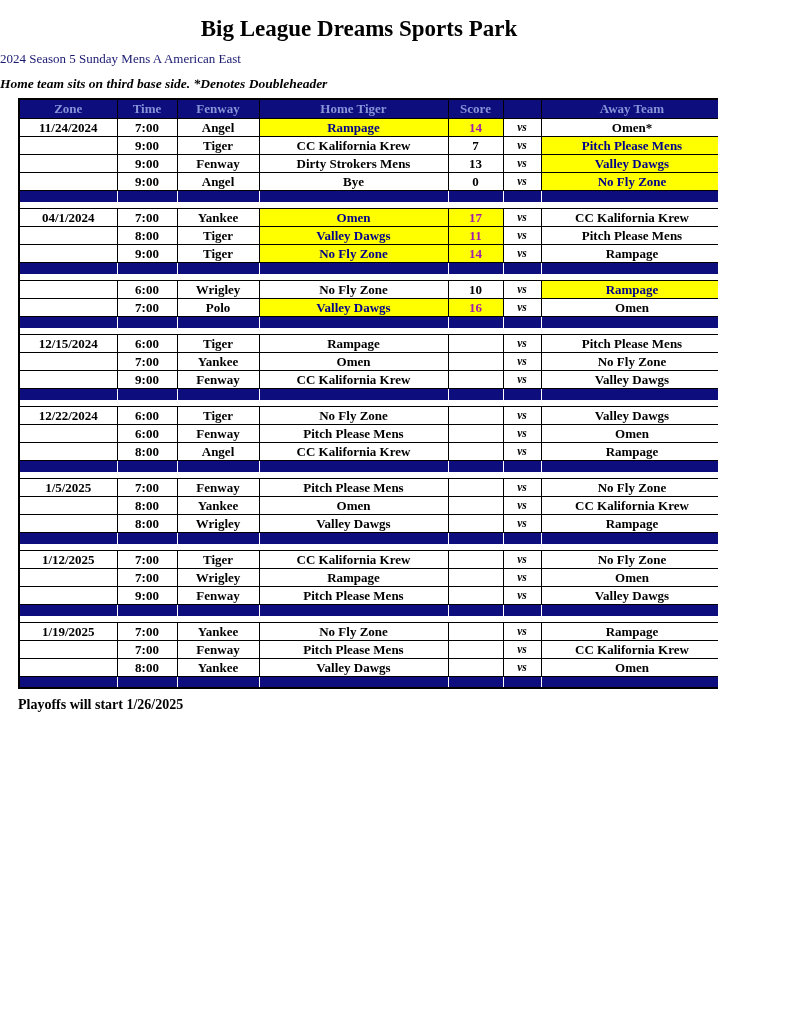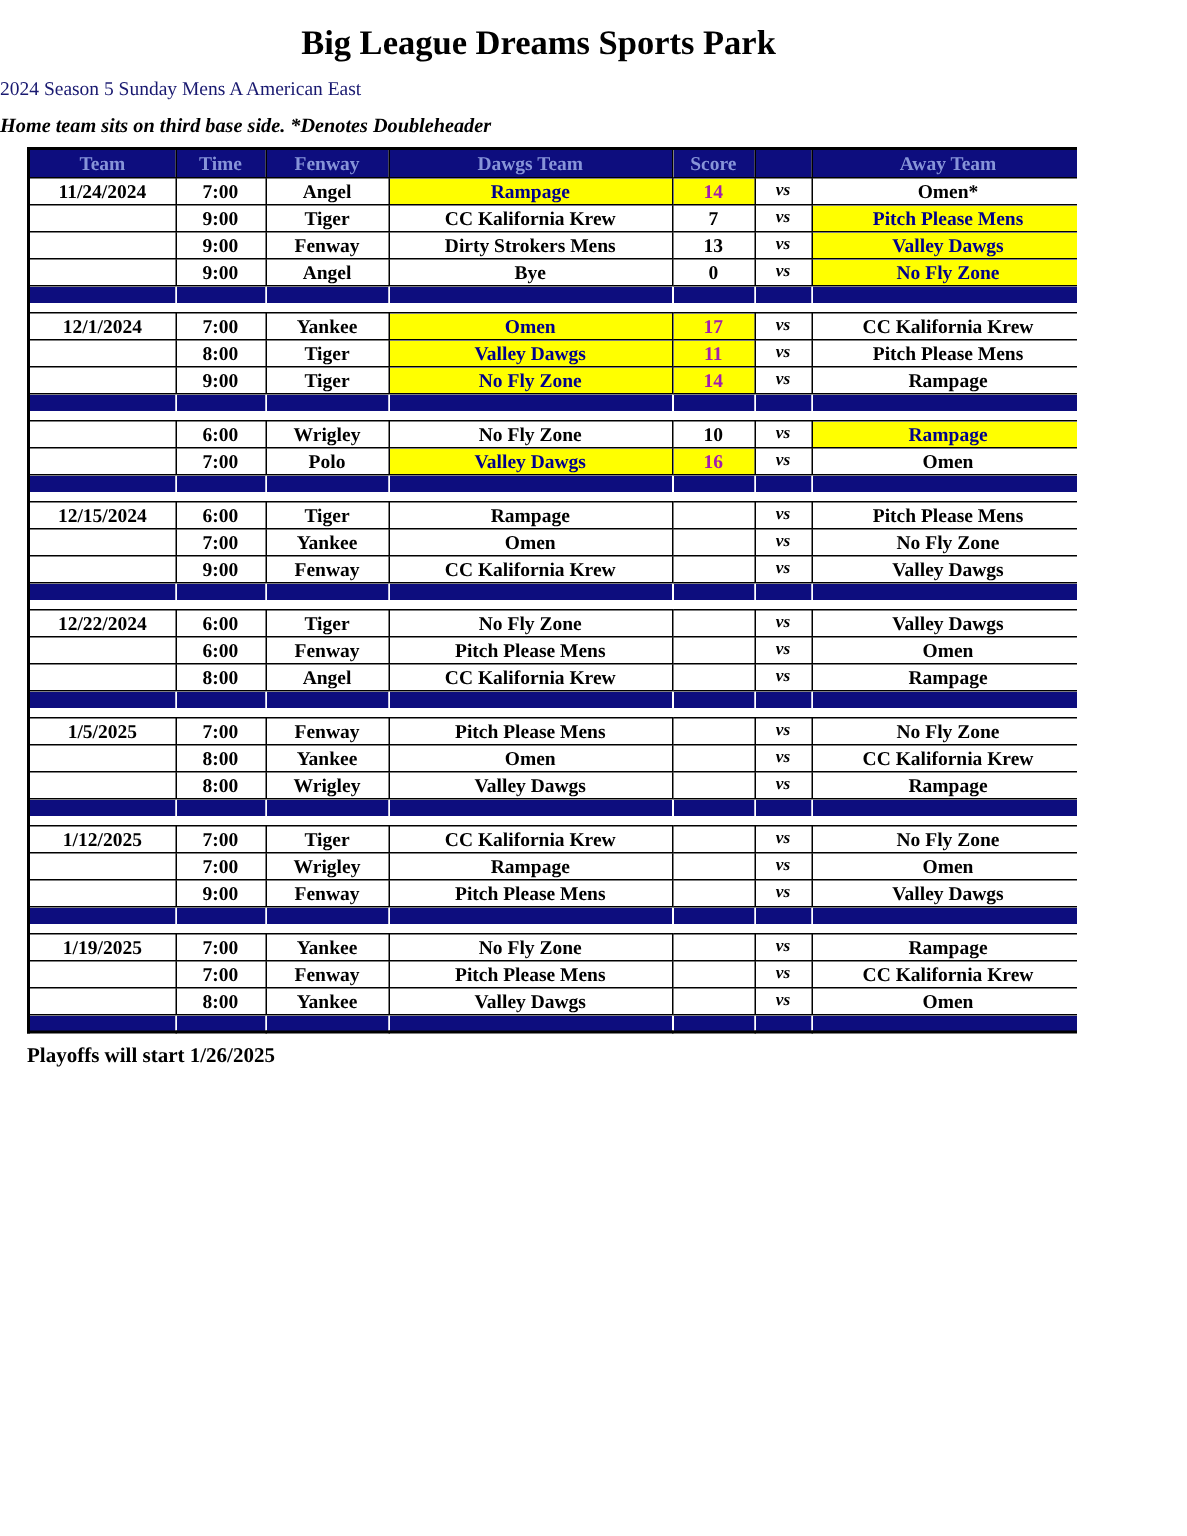--- a/index.html
+++ b/index.html
@@ -74,24 +74,24 @@
         <col style="width:60px">
         <col style="width:82px">
       <col style="width:189px">
         <col style="width:55px">
         <col style="width:38px">
       <col style="width:182px">
         <col style="width:52px">
     </colgroup>
     <thead>
       <tr>
-          <th>Team</th>
+          <th>Zone</th>
           <th>Time</th>
           <th>Fenway</th>
-          <th>Dawgs Team</th>
+          <th>Home Tiger</th>
           <th>Score</th>
           <th></th>
           <th>Away Team</th>
           <th>Score</th>
         </tr>
     </thead>
     <tbody>
         <tr>
           <td>11/24/2024</td>
           <td>7:00</td>
@@ -146,21 +146,21 @@
           <td></td>
           <td></td>
           <td></td>
           <td></td>
           <td></td>
           <td></td>
           <td></td>
           <td></td>
         </tr>
         <tr>
-          <td>12/1/2024</td>
+          <td>04/1/2024</td>
           <td>7:00</td>
           <td>Yankee</td>
           <td class="hl">Omen</td>
           <td class="hl-score">17</td>
           <td class="vs">vs</td>
           <td>CC Kalifornia Krew</td>
           <td>10</td>
         </tr>
         <tr>
           <td></td>

